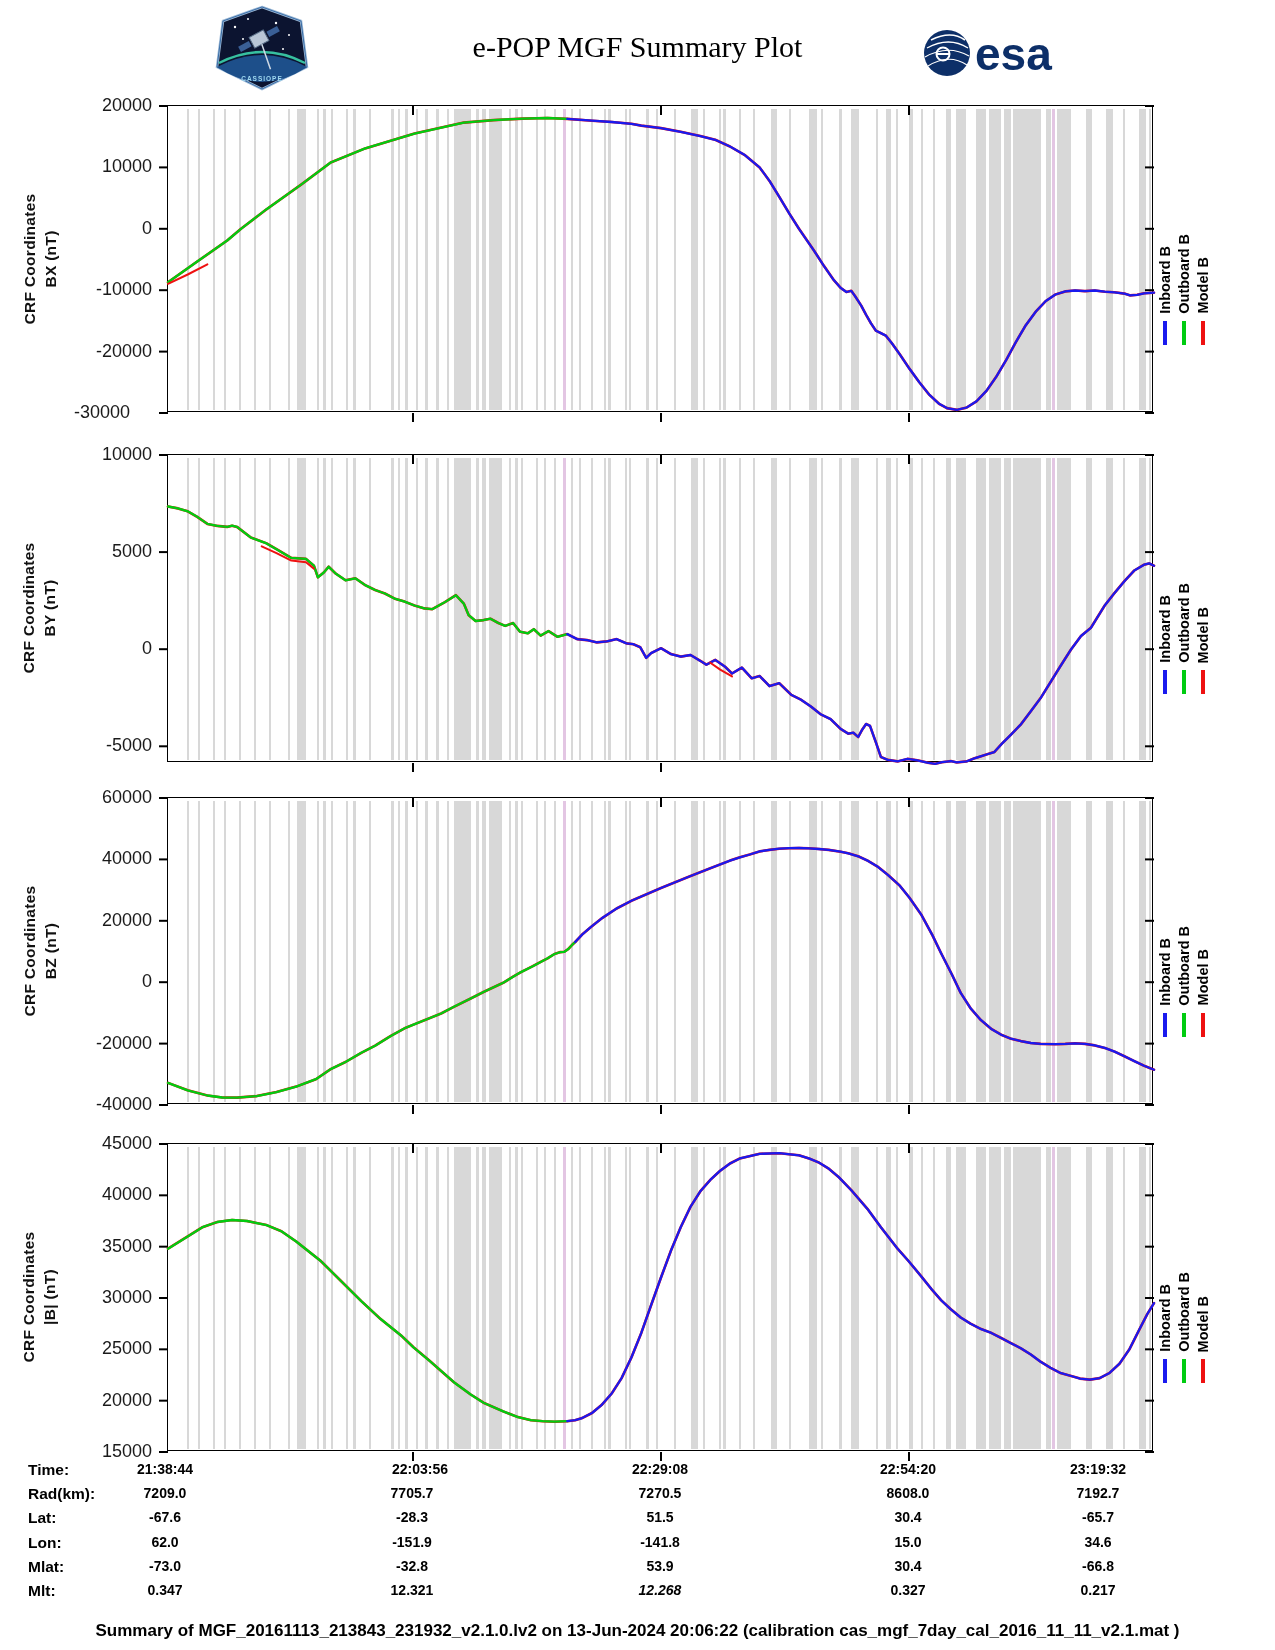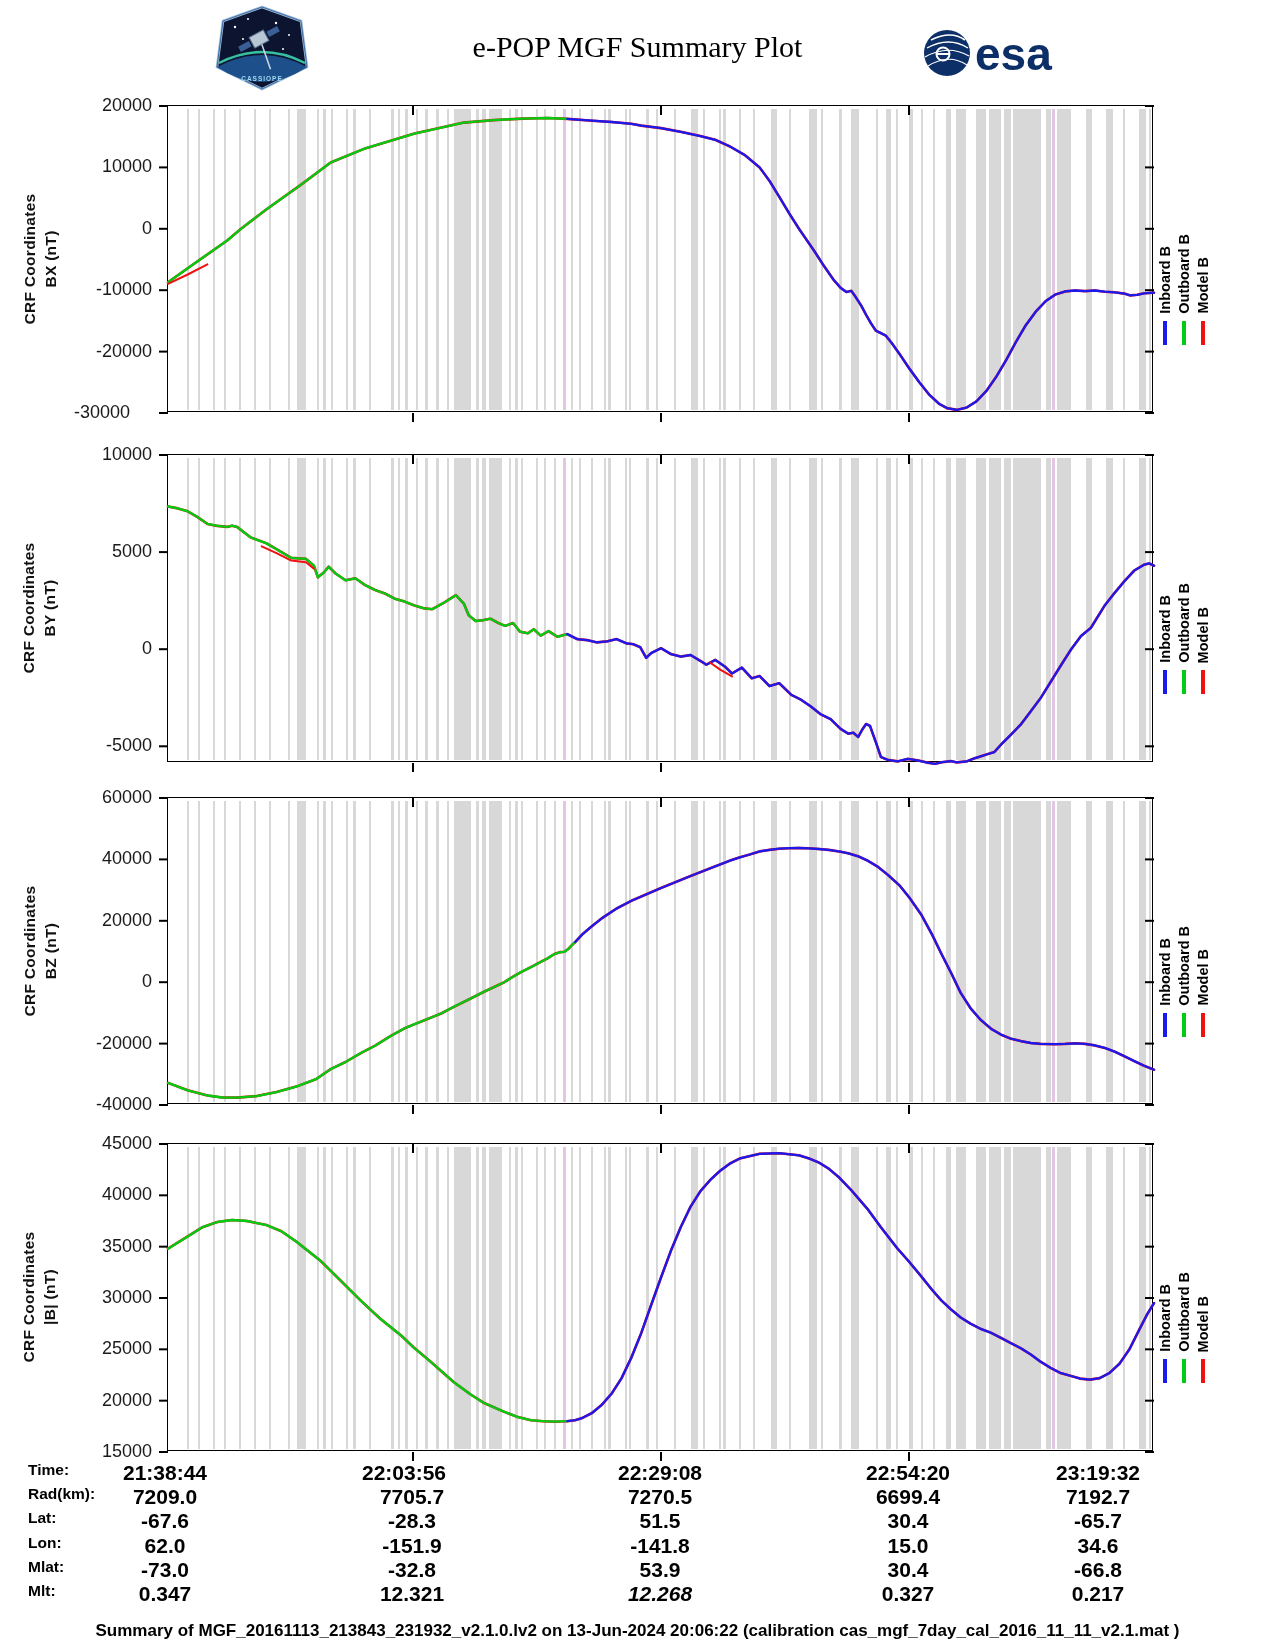--- a/index.html
+++ b/index.html
@@ -7,21 +7,21 @@
   .title-line1{position:absolute;top:14px;left:0;right:0;text-align:center;font-family:"Liberation Serif",serif;font-size:30px;color:#000;margin-top:16px;}
   .title-line2{position:absolute;top:52px;left:0;right:0;text-align:center;font-family:"Liberation Serif",serif;font-size:27px;color:#000;}
   .panel{position:absolute;left:167px;width:986px;border:1.6px solid #000;box-sizing:border-box;background:#fff;}
   .panel svg{position:absolute;left:0;top:0;overflow:visible;}
   .ytick-label{position:absolute;width:100px;text-align:right;font-size:18px;color:#1a1a1a;line-height:20px;}
   .axis-label{position:absolute;text-align:center;font-weight:bold;font-size:15.5px;line-height:21px;color:#111;transform:rotate(-90deg);letter-spacing:.3px;}
   .legend-wrap{position:absolute;width:64px;}
   .legend-label{position:absolute;writing-mode:vertical-rl;transform:rotate(180deg);font-weight:bold;font-size:14.5px;color:#000;white-space:nowrap;}
   .legend-marker{position:absolute;width:3.5px;height:24px;}
   .row-label{position:absolute;left:28px;font-weight:bold;font-size:15.5px;color:#000;}
-  .row-value{position:absolute;transform:translateX(-50%);font-weight:bold;font-size:21px;color:#000;white-space:nowrap;}
+  .row-value{position:absolute;transform:translateX(-50%);font-weight:bold;font-size:14px;color:#000;white-space:nowrap;}
   .footer{position:absolute;top:1621px;left:0;right:0;text-align:center;font-weight:bold;font-size:17px;color:#000;white-space:nowrap;}
 </style>
 </head>
 <body>
 
 <div id="page">
 
   <svg style="position:absolute;left:213px;top:5px;" width="98" height="86" viewBox="0 0 98 86">
     <polygon points="49,2 88,16 94,62 49,84 4,62 10,16" fill="#0c1430" stroke="#9db9d6" stroke-width="2.5"></polygon>
     <polygon points="49,2 88,16 94,62 49,84 4,62 10,16" fill="none" stroke="#3a6ea8" stroke-width="1"></polygon>
@@ -523,29 +523,29 @@
       <div class="legend-wrap" style="left: 1157px; top: 1143px; height: 308px;">
         <span class="legend-label" style="left: 0px; bottom: 99px;">Inboard B</span>
         <div class="legend-marker" style="left: 6px; top: 216px; background: rgb(26, 26, 238);"></div>
         <span class="legend-label" style="left: 19px; bottom: 99px;">Outboard B</span>
         <div class="legend-marker" style="left: 25px; top: 216px; background: rgb(0, 204, 17);"></div>
         <span class="legend-label" style="left: 38px; bottom: 99px;">Model B</span>
         <div class="legend-marker" style="left: 44px; top: 216px; background: rgb(238, 17, 17);"></div>
       </div>
       <div class="row-label" style="top: 1461px;">Time:</div>
       <div class="row-value" style="left: 165px; top: 1461px;">21:38:44</div>
-      <div class="row-value" style="left: 404px; top: 1461px;">22:03:56</div>
+      <div class="row-value" style="left: 420px; top: 1461px;">22:03:56</div>
       <div class="row-value" style="left: 660px; top: 1461px;">22:29:08</div>
       <div class="row-value" style="left: 908px; top: 1461px;">22:54:20</div>
       <div class="row-value" style="left: 1098px; top: 1461px;">23:19:32</div>
       <div class="row-label" style="top: 1485.2px;">Rad(km):</div>
       <div class="row-value" style="left: 165px; top: 1485.2px;">7209.0</div>
       <div class="row-value" style="left: 412px; top: 1485.2px;">7705.7</div>
       <div class="row-value" style="left: 660px; top: 1485.2px;">7270.5</div>
-      <div class="row-value" style="left: 908px; top: 1485.2px;">6699.4</div>
+      <div class="row-value" style="left: 908px; top: 1485.2px;">8608.0</div>
       <div class="row-value" style="left: 1098px; top: 1485.2px;">7192.7</div>
       <div class="row-label" style="top: 1509.4px;">Lat:</div>
       <div class="row-value" style="left: 165px; top: 1509.4px; text-align: right;">-67.6</div>
       <div class="row-value" style="left: 412px; top: 1509.4px;">-28.3</div>
       <div class="row-value" style="left: 660px; top: 1509.4px;">51.5</div>
       <div class="row-value" style="left: 908px; top: 1509.4px;">30.4</div>
       <div class="row-value" style="left: 1098px; top: 1509.4px;">-65.7</div>
       <div class="row-label" style="top: 1533.6px;">Lon:</div>
       <div class="row-value" style="left: 165px; top: 1533.6px;">62.0</div>
       <div class="row-value" style="left: 412px; top: 1533.6px;">-151.9</div>

